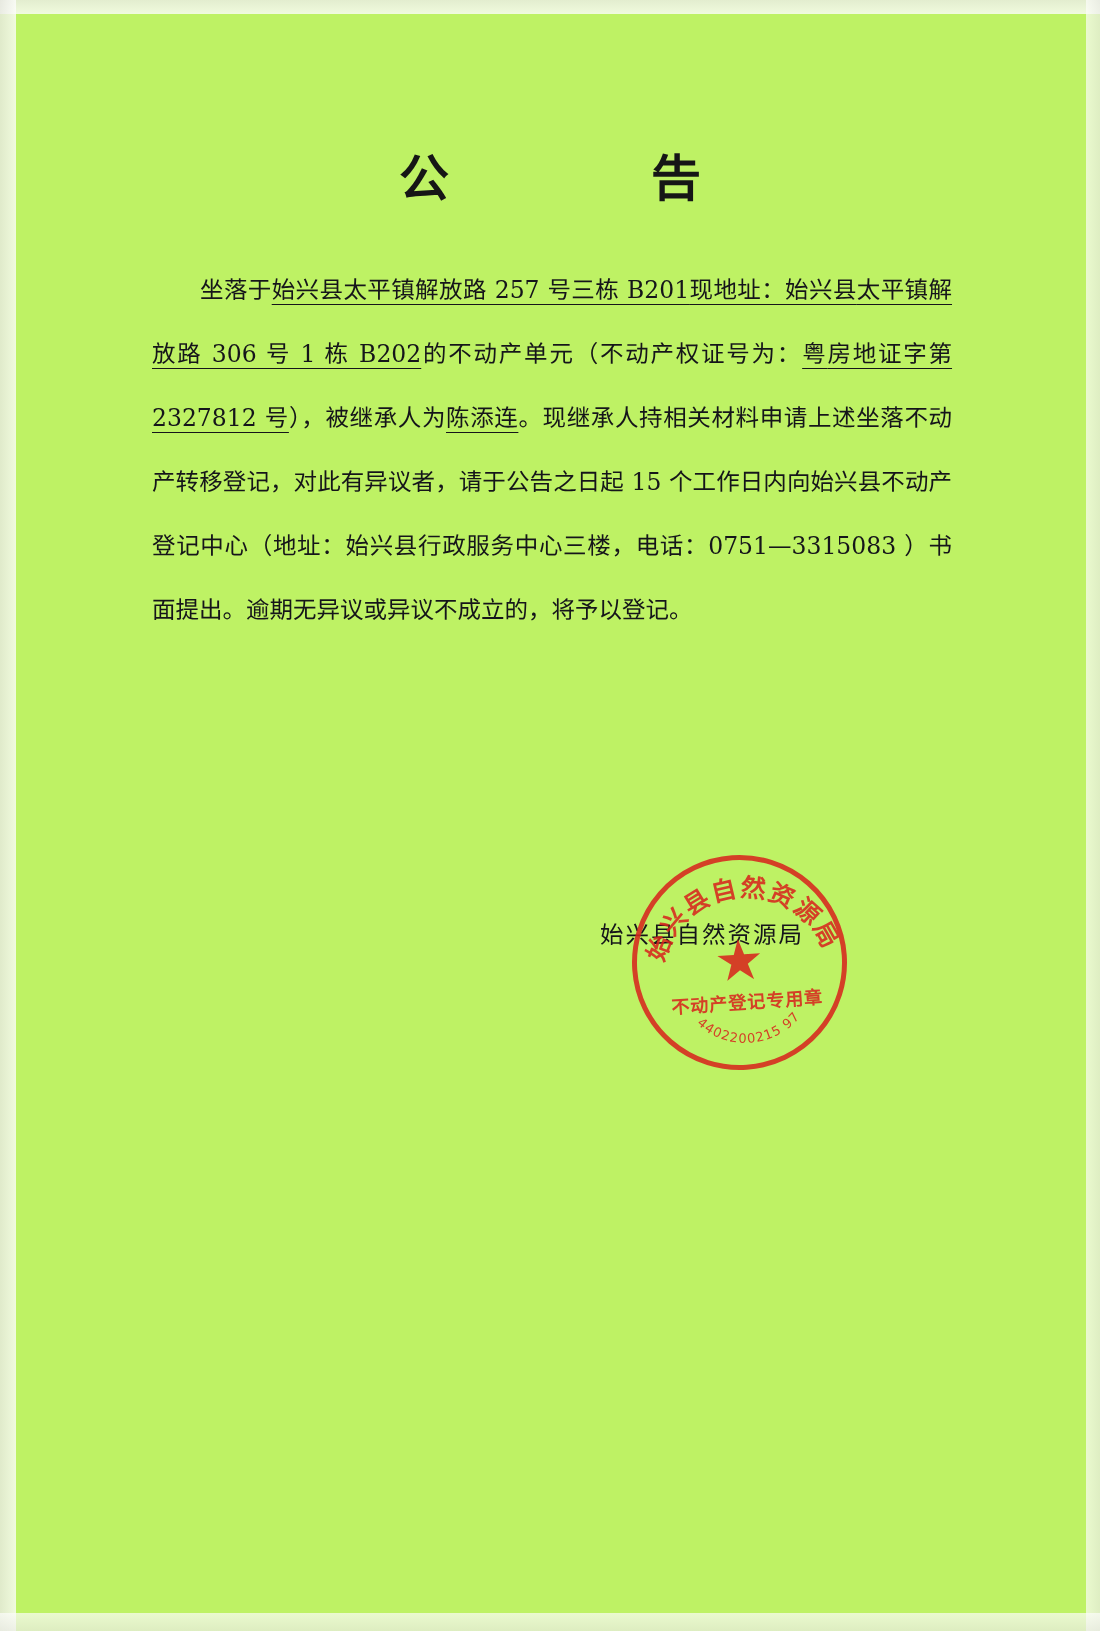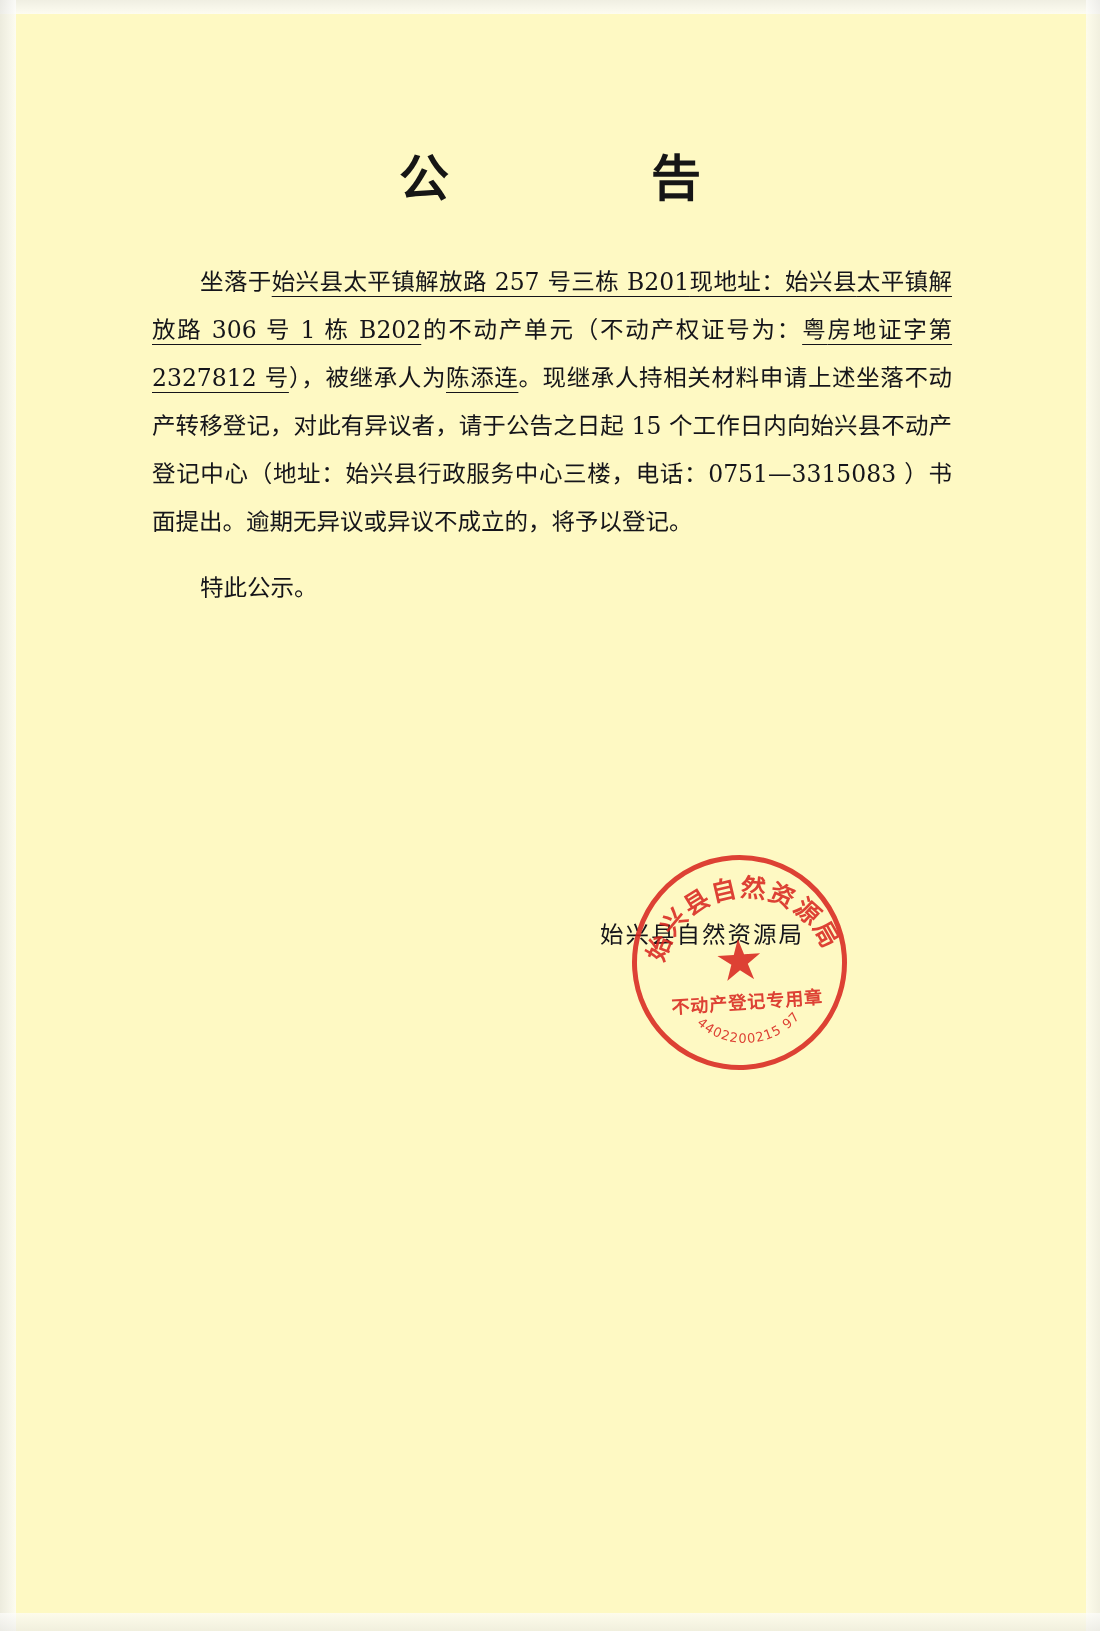--- a/index.html
+++ b/index.html
@@ -14,21 +14,21 @@
     font-family: "DejaVu Serif", "Liberation Serif", serif;
     color: #1a1a1a;
     overflow: hidden;
   }
 
   .page {
     position: absolute;
     left: 0; top: 0;
     width: 1100px;
     height: 1631px;
-    background: #fef9c3;
+    background: #bef264;
   }
 
   
   .scan-edge-left {
     position: absolute;
     left: 0; top: 0;
     width: 16px; height: 1631px;
     background: linear-gradient(to right, #e8e8e4, #fdfdfc);
     opacity: .8;
   }
@@ -67,21 +67,21 @@
     font-family: "DejaVu Serif", "Liberation Serif", serif;
     color: #161616;
   }
 
   .body-block {
     position: absolute;
     top: 258px;
     left: 152px;
     width: 800px;
     font-size: 23.5px;
-    line-height: 48px;
+    line-height: 64px;
     text-align: justify;
     color: #15151a;
   }
 
   .para {
     margin: 0 0 2px 0;
     text-indent: 48px;
   }
 
   .para.second {
@@ -185,21 +185,20 @@
 
   <div class="scan-edge-top"></div>
   <div class="scan-edge-left"></div>
   <div class="scan-edge-right"></div>
   <div class="scan-edge-bottom"></div>
 
   <div class="doc-title">公　　告</div>
 
   <div class="body-block">
     <p class="para"><span>坐落于</span><span class="u nowrap">始兴县太平镇解放路 257 号三栋 B201</span><span class="u">现地址：始兴县</span><span class="u">太平镇解放路 306 号 1 栋 B202</span><span>的不动产单元（不动产权证号为：</span><span class="u">粤</span><span class="u">房地证字第 2327812 号</span><span>），被继承人为</span><span class="u">陈添连</span><span>。现继承人持相关材料申请上述坐落不动产转移登记，对此有异议者，请于公告之日起 15 个工作日内向始兴县不动产登记中心（地址：始兴县行政服务中心三楼，电话：0751—3315083 ）书面提出。逾期无异议或异议不成立的，将予以登记。</span></p>
-    <p class="para second">特此公示。</p>
   </div>
 
   <div class="sign-block">
     <div class="sign-line">始兴县自然资源局</div>
   </div>
 
   <div class="seal">
     <div class="seal-inner"></div>
     <svg class="seal-arc-text" viewBox="0 0 215 215">
       <defs>

